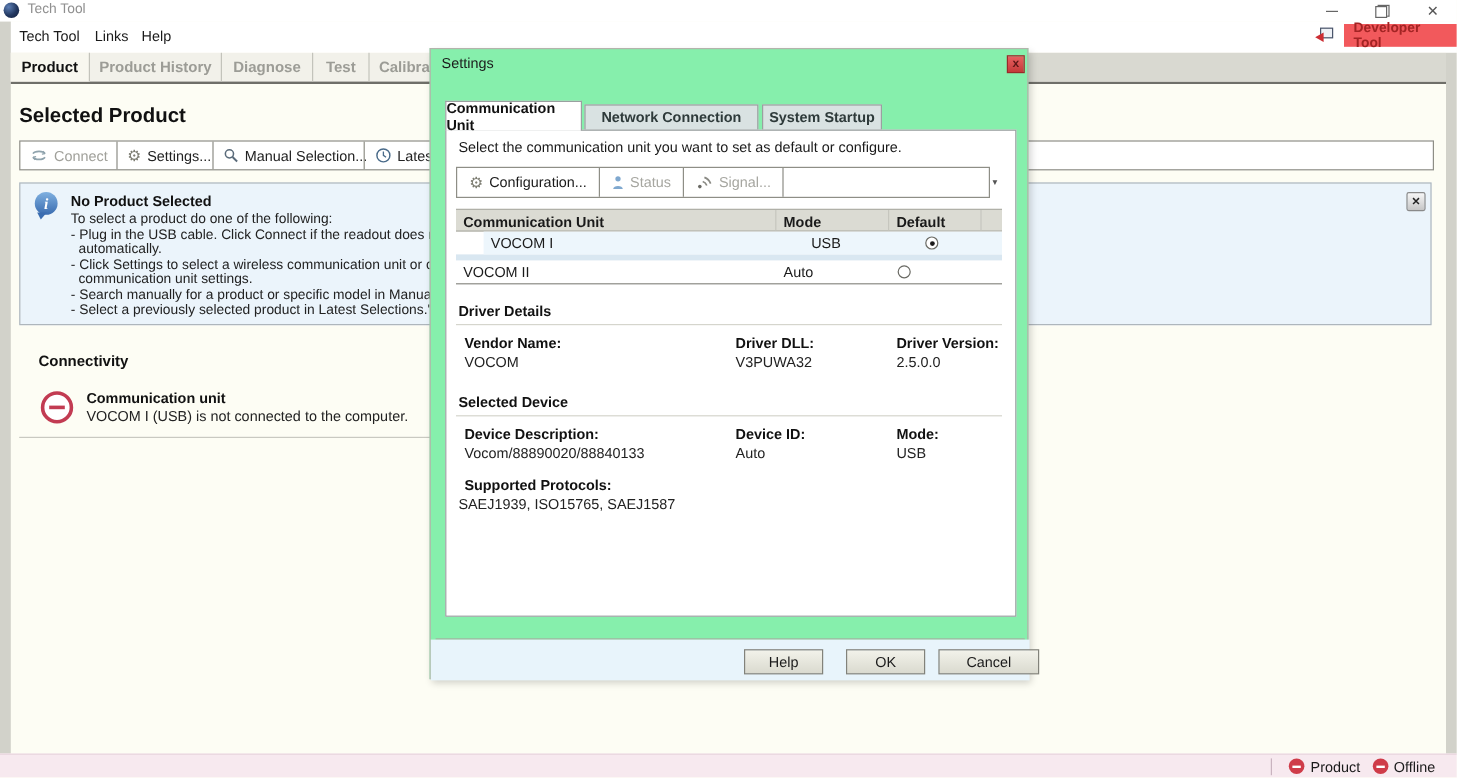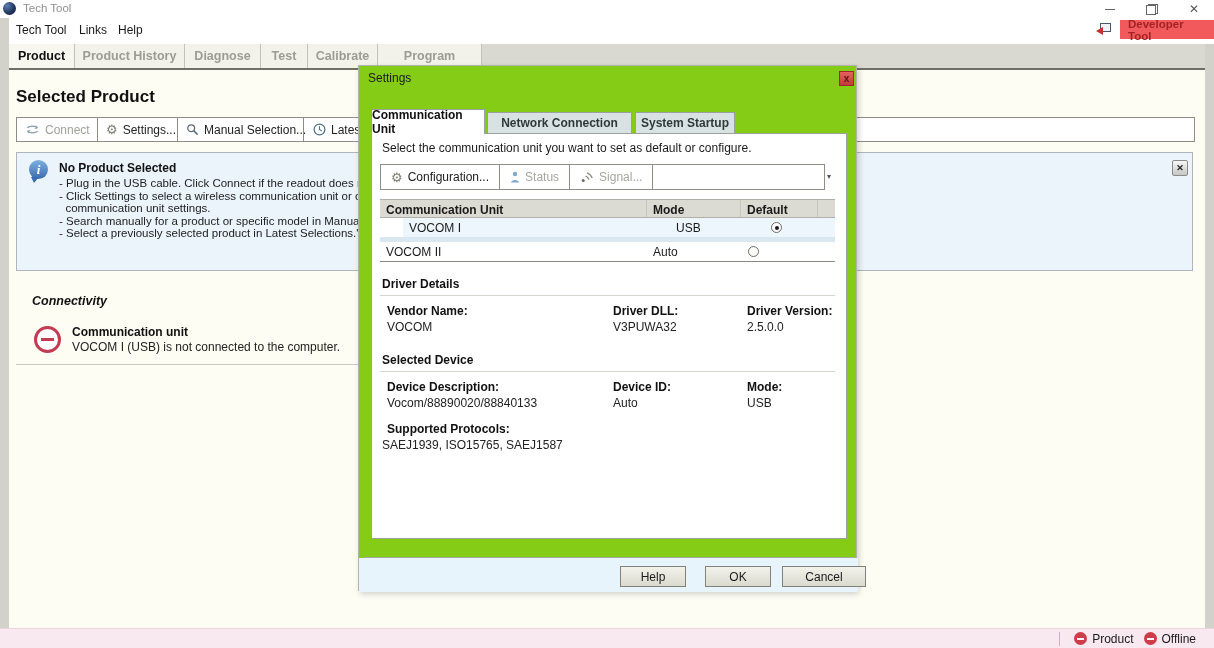--- a/index.html
+++ b/index.html
@@ -52,29 +52,29 @@
     display:flex; align-items:center; justify-content:center; font-size:13px; }
   .ib-icon::after { content:""; position:absolute; left:2px; bottom:-4px; width:0; height:0;
     border-left:3px solid transparent; border-right:5px solid transparent; border-top:6px solid #3a6cb0; }
   .ib-title { position:absolute; left:42px; top:8px; font-weight:bold; font-size:12px; color:#111; }
   .ib-body { position:absolute; left:42px; top:24px; font-size:11.5px; line-height:12.6px; color:#222; }
   .ib-line { white-space:pre; }
   .ib-close { position:absolute; left:1155px; top:7px; width:16px; height:16px; border:1px solid #8a8a8a; border-radius:2px;
     background:linear-gradient(#f7f7f7,#c6c6c6); font-size:9px; font-weight:bold; color:#222;
     display:flex; align-items:center; justify-content:center; }
 
-  .conn-heading { position:absolute; left:32px; top:294px; font-size:12.5px; font-weight:bold; color:#111;font-style:italic; }
+  .conn-heading { position:absolute; left:32px; top:294px; font-size:12.5px; font-weight:bold; color:#111; }
   .ring-minus { position:absolute; left:34px; top:326px; width:27px; height:27px; border:3px solid #c23b52; border-radius:50%; background:#fff; }
   .ring-minus::after { content:""; position:absolute; left:4px; top:8.5px; width:13px; height:3px; background:#c23b52; }
   .conn-title { position:absolute; left:72px; top:325px; font-weight:bold; font-size:12px; color:#111; }
   .conn-text { position:absolute; left:72px; top:340px; font-size:12px; color:#222; }
   .conn-hr { position:absolute; left:16px; top:364px; width:350px; height:1px; background:#c9c9c1; }
 
   
-  .dialog { position:absolute; left:358px; top:65px; width:499px; height:526px; background:#84cc16;
+  .dialog { position:absolute; left:358px; top:40px; width:499px; height:526px; background:#86efac;
     border:1px solid #b3b3ab; box-shadow:2px 3px 6px rgba(0,0,0,0.18); z-index:10;text-decoration:underline; }
   .dlg-title { position:absolute; left:9px; top:5px; font-size:12px; color:#1a1a1a; }
   .dlg-close { position:absolute; left:480px; top:5px; width:15px; height:15px; border:1px solid #9a2a2a;
     background:linear-gradient(#e86060,#c43a3a); color:#5c1616; font-weight:bold; font-size:10px; line-height:1;
     display:flex; align-items:center; justify-content:center; }
   .dlg-tab { position:absolute; display:flex; align-items:center; justify-content:center; font-weight:bold; font-size:12px; }
   .dlg-tab.active { left:12px; top:43px; width:114px; height:25px; background:#ffffff; border:1px solid #9aa0a0; border-bottom:none; color:#111; z-index:3; }
   .dlg-tab.t2 { left:128px; top:46px; width:145px; height:22px; }
   .dlg-tab.t3 { left:276px; top:46px; width:100px; height:22px; }
   .dlg-tab.inactive { background:#d9e2e2; border:1px solid #9aa0a0; color:#2e3a3a; }
@@ -194,21 +194,23 @@
           <path d="M6.5 3.3v3.2l2.2 1.6" fill="none" stroke="#4a6b8a" stroke-width="1.1"></path>
         </svg>
       <span>Latest</span>
     </span>
   </div>
 
   <div class="info-box">
     <span class="ib-icon">i</span>
     <div class="ib-title">No Product Selected</div>
     <div class="ib-body">
+      <div class="ib-line">To select a product do one of the following:</div>
       <div class="ib-line">- Plug in the USB cable. Click Connect if the readout does not s</div>
+      <div class="ib-line">  automatically.</div>
       <div class="ib-line">- Click Settings to select a wireless communication unit or confi</div>
       <div class="ib-line">  communication unit settings.</div>
       <div class="ib-line">- Search manually for a product or specific model in Manual Sel</div>
       <div class="ib-line">- Select a previously selected product in Latest Selections.'</div>
     </div>
     <span class="ib-close">✕</span>
   </div>
 
   <div class="conn-heading">Connectivity</div>
   <span class="ring-minus"></span>

